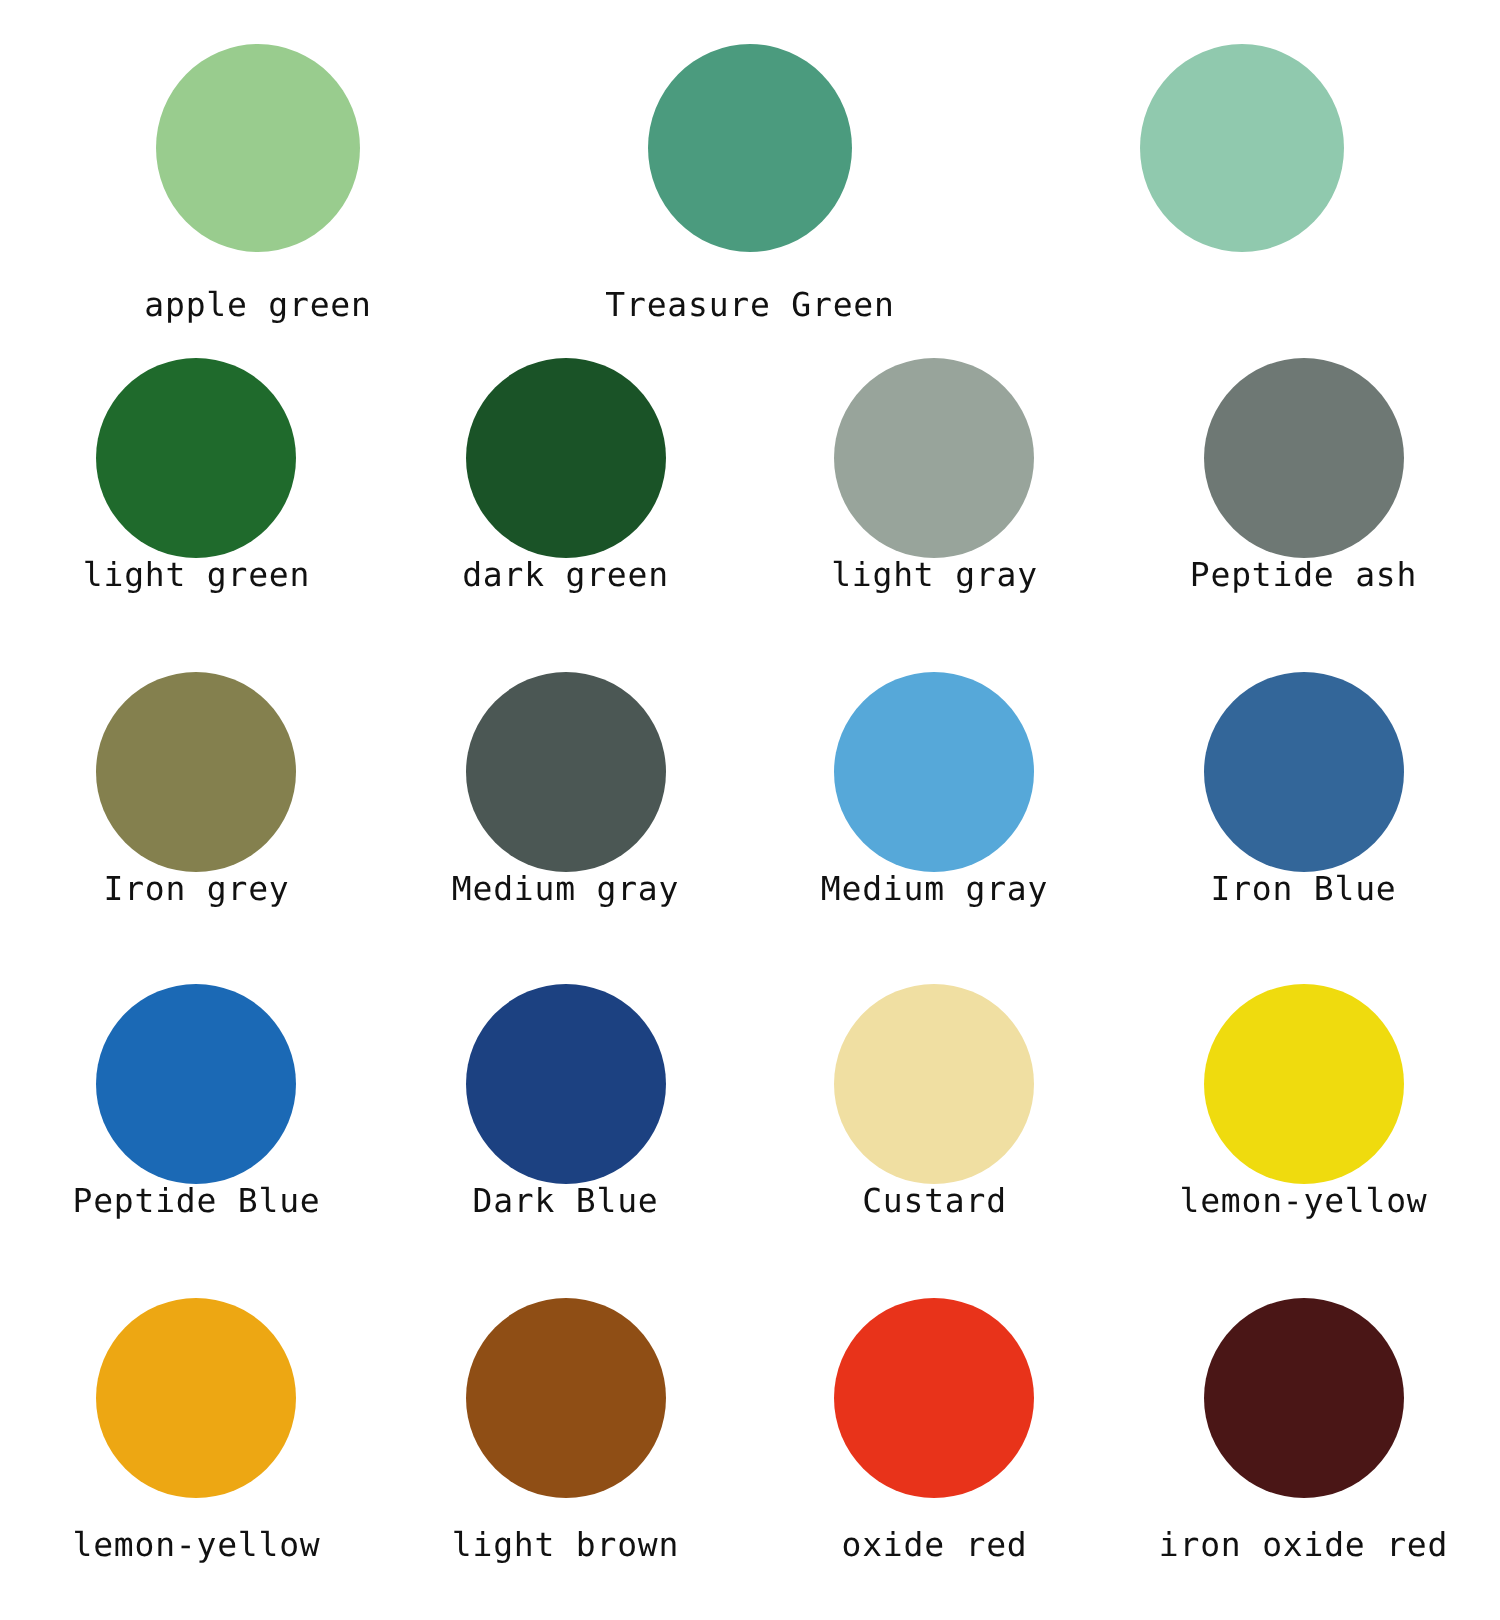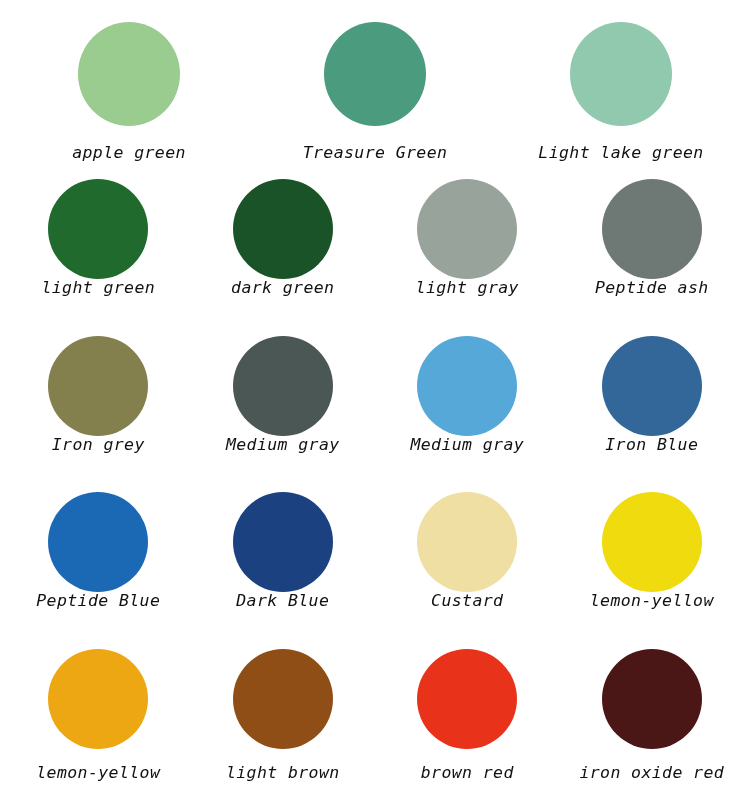--- a/index.html
+++ b/index.html
@@ -23,21 +23,20 @@
     padding: 22px 6px 4px 6px;
     display: flex;
     flex-direction: column;
   }
   .swatch-row {
     display: flex;
     flex-direction: row;
     width: 100%;
     flex: 1 1 0;
     align-items: flex-start;
-    font-style: italic;
   }
   .swatch-cell {
     flex: 1 1 25%;
     display: flex;
     flex-direction: column;
     align-items: center;
     justify-content: flex-start;
     position: relative;
   }
   .swatch-circle {
@@ -74,21 +73,20 @@
     <div class="swatch-cell">
       <div class="swatch-circle" style="background-color: rgb(153, 204, 142);"></div>
       <div class="swatch-label">apple green</div>
     </div>
     <div class="swatch-cell">
       <div class="swatch-circle" style="background-color: rgb(75, 155, 126);"></div>
       <div class="swatch-label">Treasure Green</div>
     </div>
     <div class="swatch-cell">
       <div class="swatch-circle" style="background-color: rgb(144, 201, 174);"></div>
-      <div class="swatch-label">Light lake green</div>
     </div>
   </div>
 
   <div class="swatch-row row-2">
     <div class="swatch-cell">
       <div class="swatch-circle" style="background-color: rgb(31, 106, 44);"></div>
       <div class="swatch-label">light green</div>
     </div>
     <div class="swatch-cell">
       <div class="swatch-circle" style="background-color: rgb(26, 83, 39);"></div>
@@ -146,21 +144,21 @@
     <div class="swatch-cell">
       <div class="swatch-circle" style="background-color: rgb(237, 167, 19);"></div>
       <div class="swatch-label">lemon-yellow</div>
     </div>
     <div class="swatch-cell">
       <div class="swatch-circle" style="background-color: rgb(143, 78, 21);"></div>
       <div class="swatch-label">light brown</div>
     </div>
     <div class="swatch-cell">
       <div class="swatch-circle" style="background-color: rgb(232, 51, 26);"></div>
-      <div class="swatch-label">brown red</div>
+      <div class="swatch-label">oxide red</div>
     </div>
     <div class="swatch-cell">
       <div class="swatch-circle" style="background-color: rgb(74, 22, 22);"></div>
       <div class="swatch-label">iron oxide red</div>
     </div>
   </div>
 
 </div>
 
 </body></html>

